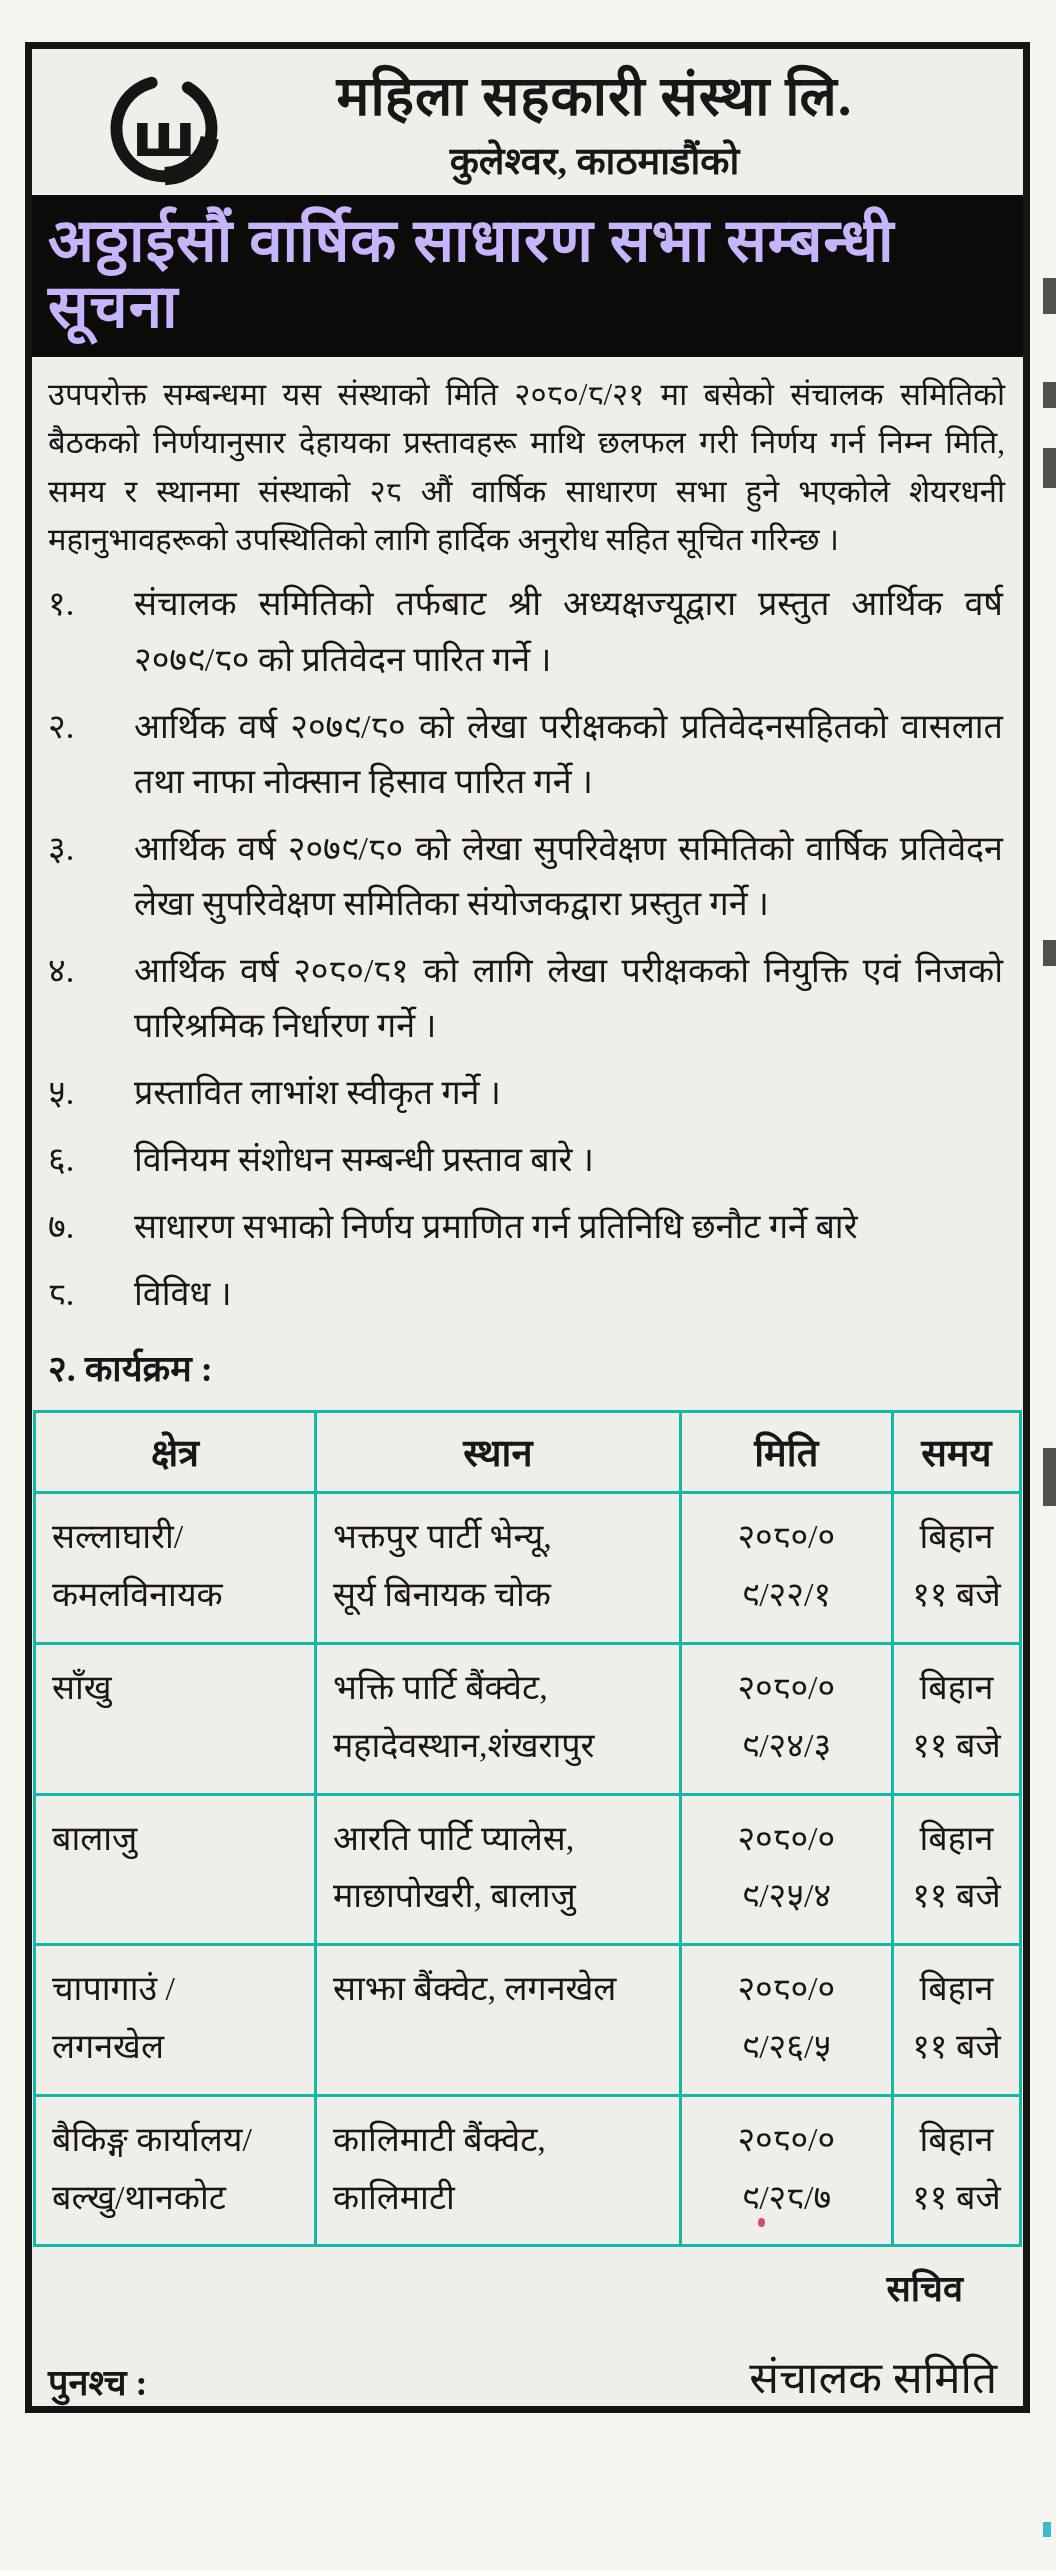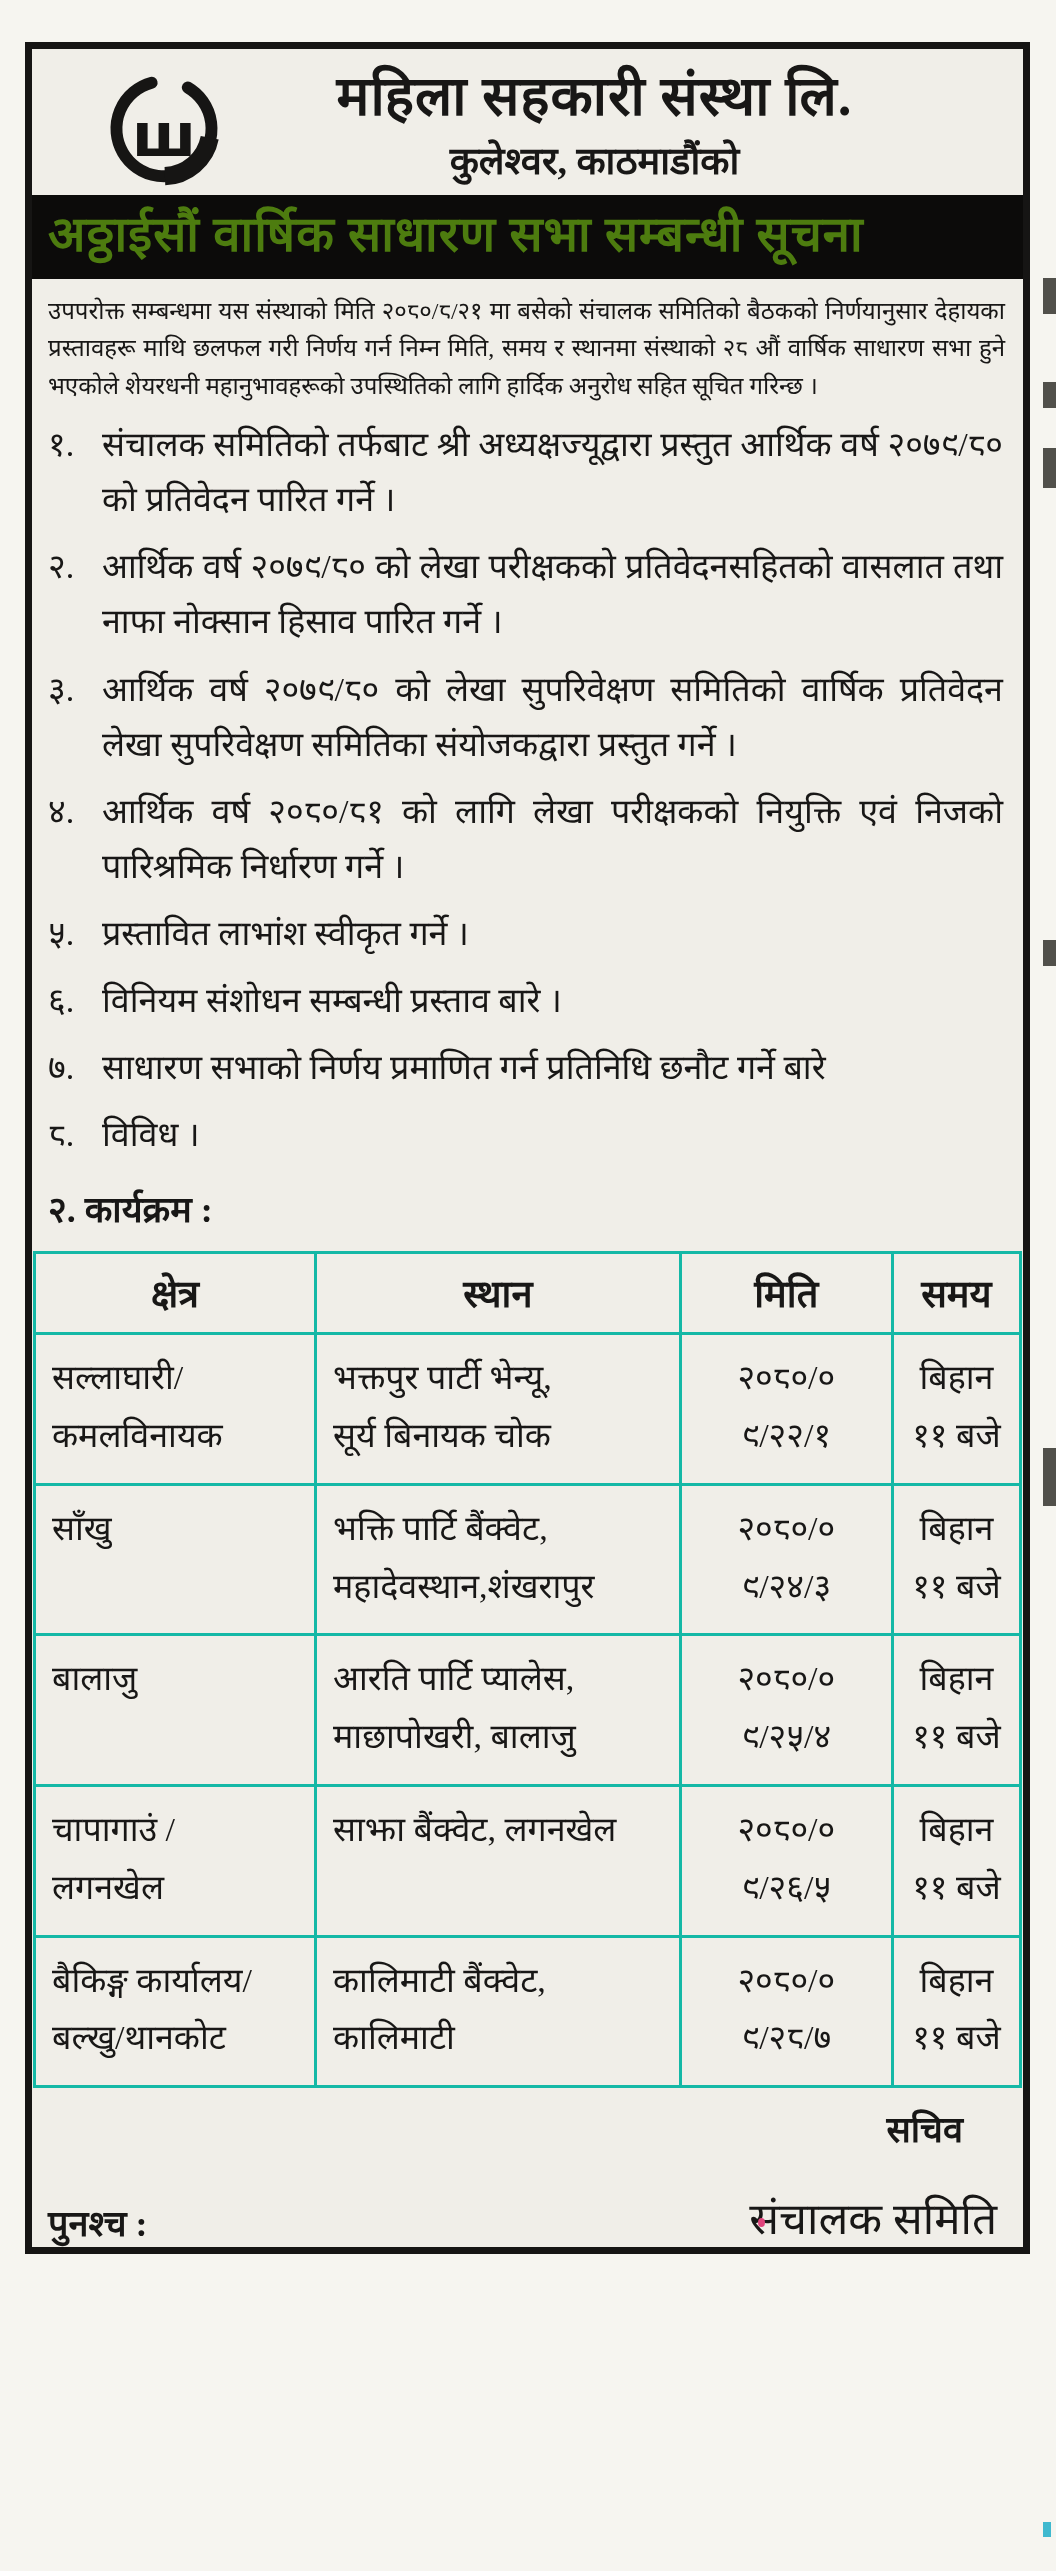--- a/index.html
+++ b/index.html
@@ -41,50 +41,50 @@
     line-height:1.15;
   }
   .org-address{
     font-size:38px;
     font-weight:600;
     margin-top:4px;
   }
   
   .banner{
     background:#0c0b0a;
-    color:#4d7c0f;
-    font-size:49px;
+    color:#c4b5fd;
+    font-size:60px;
     font-weight:bold;
     padding:13px 8px 17px 16px;
     letter-spacing:1px;
     line-height:1.1;
   }
   
   .intro{
-    font-size:24px;
+    font-size:31px;
     line-height:1.56;
     text-align:justify;
     padding:14px 18px 4px 16px;
   }
   
   .section-heading{
     font-size:36px;
     font-weight:bold;
     padding:10px 16px 2px 16px;
   }
   
   .num-list{padding:8px 16px 0 16px;}
   .list-item{
     display:flex;
     font-size:34px;
     line-height:1.62;
     margin-bottom:12px;
   }
   .list-item .num{width:54px;flex:none;}
-  .list-item .txt{flex:1;text-align:justify;padding-right:4px;}
+  .list-item .txt{flex:1;text-align:justify;padding-right:4px;margin-left:32px;}
   
   .program-table{
     width:calc(100% - 2px);
     margin:16px 1px 0 1px;
     border-collapse:collapse;
   }
   .program-table th,.program-table td{
     border:3px solid #14b8a6;
     vertical-align:top;
   }

